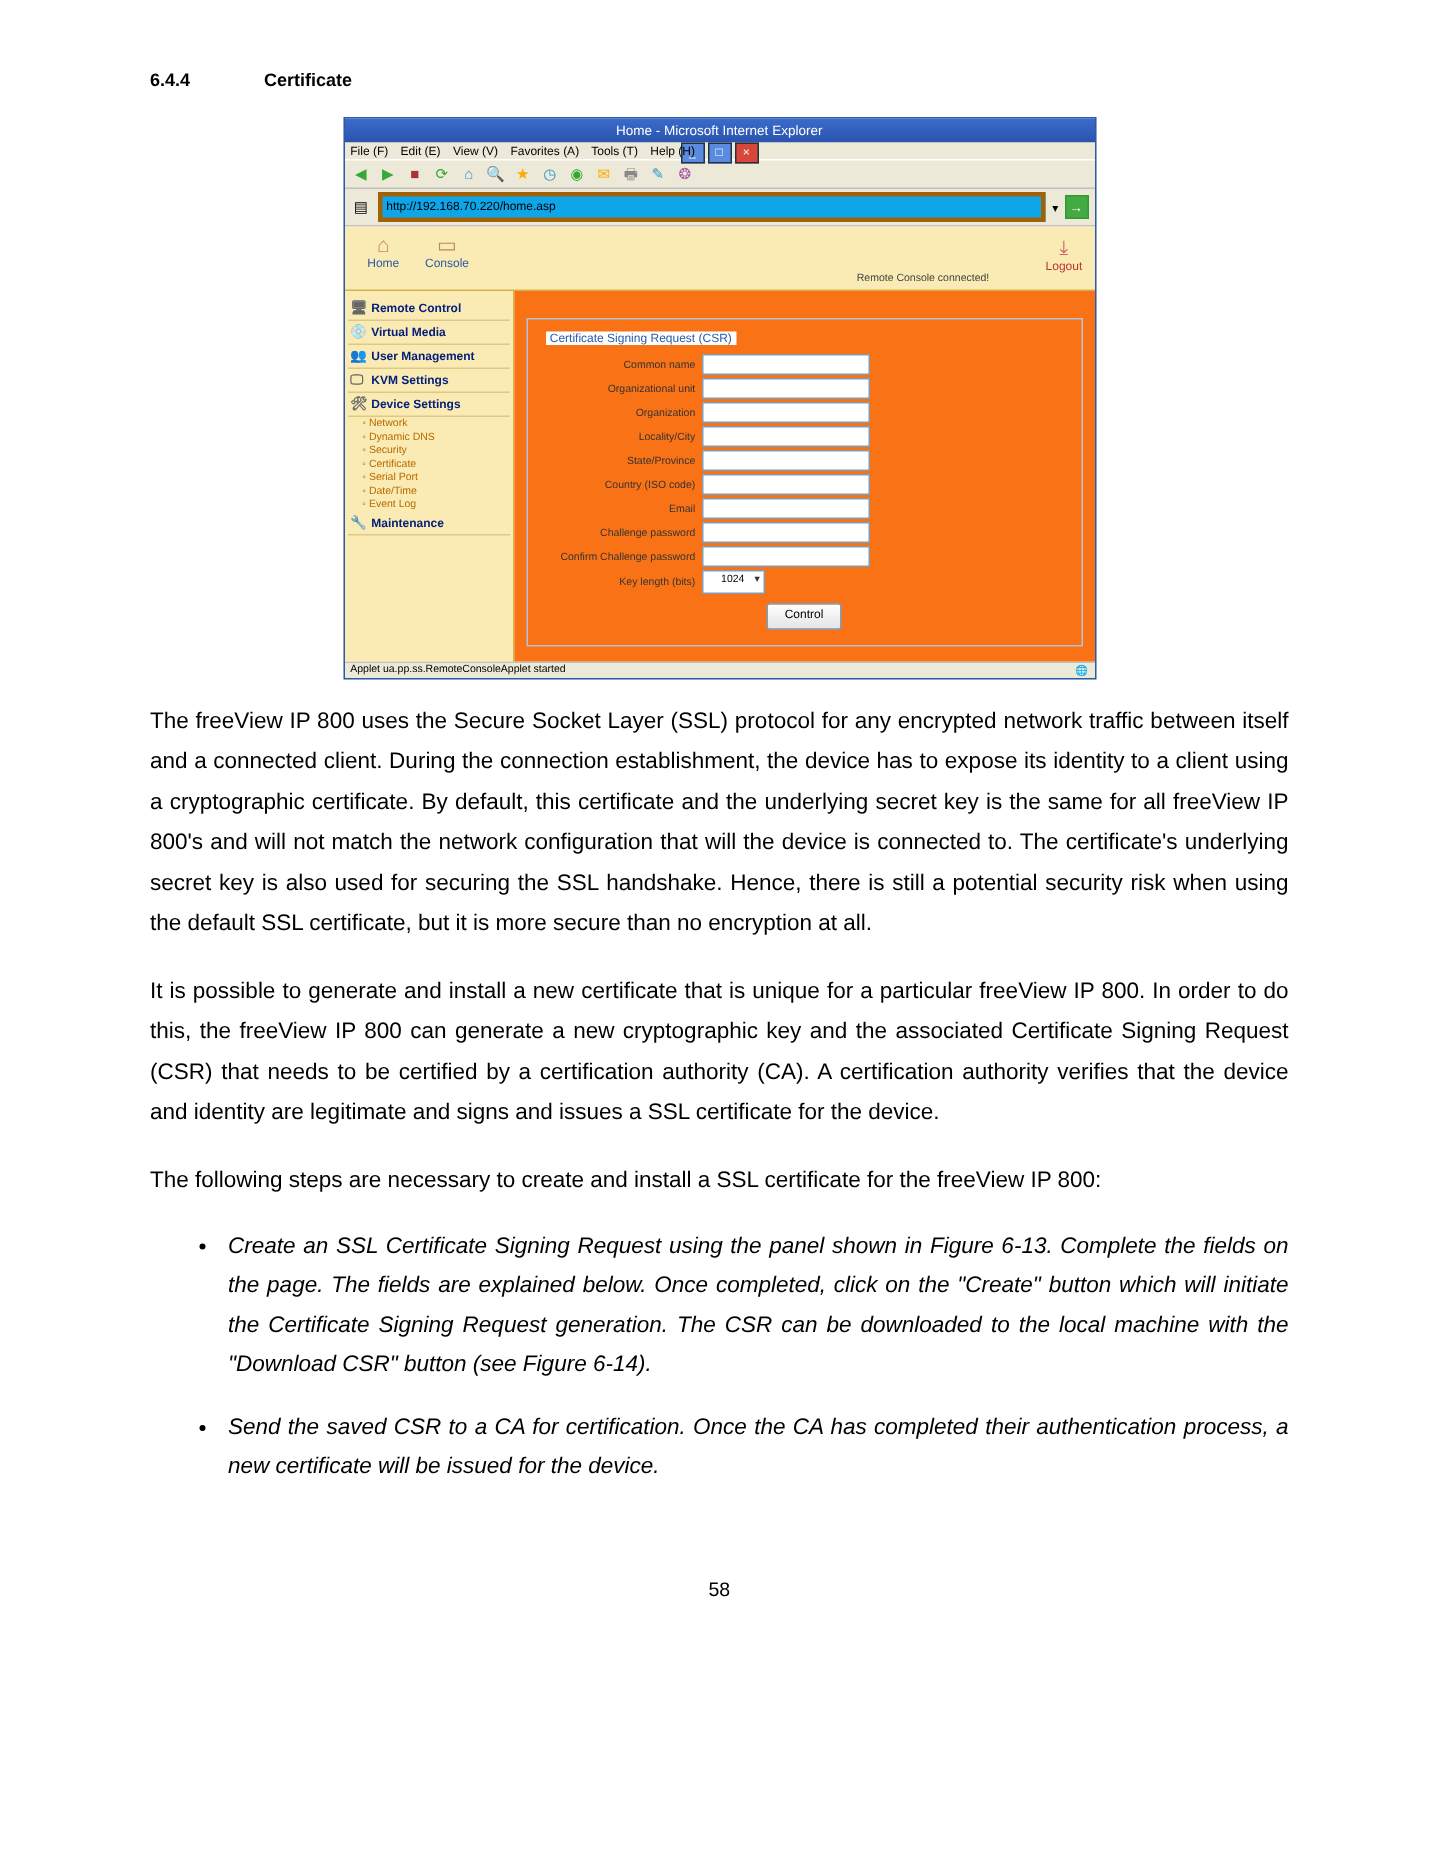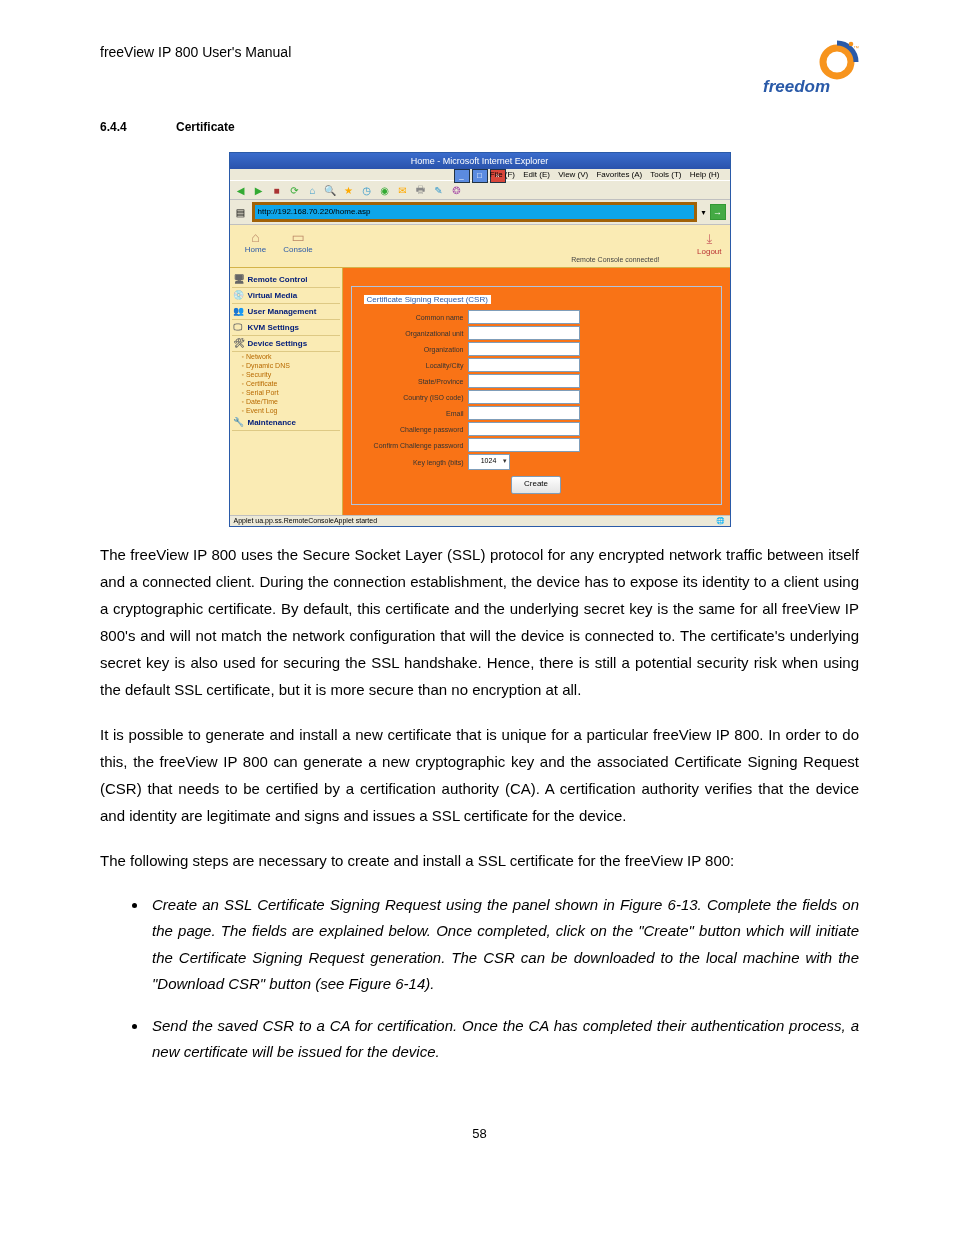--- a/index.html
+++ b/index.html
@@ -61,21 +61,20 @@
     flex-direction: column;
   }
   .titlebar .winbtns { display:flex; gap:2px;}
   .winbtn { width:14px; height:12px; background:#5b8be0; border:1px solid #234; display:flex; align-items:center; justify-content:center; font-size:8px; color:#fff;}
   .winbtn.close { background:#d9463a;}
   .menubar {
     background:#ece9d8;
     padding:1px 4px;
     color:#000;
     font-size:8px;
-    text-align:right;
   }
   .menubar span { margin-right:6px;}
   .toolbar {
     background:#ece9d8;
     padding:2px 4px;
     display:flex;
     align-items:center;
     gap:4px;
     border-top:1px solid #fff;
     border-bottom:1px solid #c0c0c0;
@@ -212,32 +211,20 @@
     text-align:center;
     font-size:13px;
     margin-top:60px;
   }
 </style>
 </head>
 <body>
 
 <div class="page">
 
-  <div class="header-row">
-    <div class="header-text">freeView IP 800 User's Manual</div>
-    <div class="logo">
-      <svg viewBox="0 0 100 60">
-        <circle cx="78" cy="22" r="14" fill="none" stroke="#f7941d" stroke-width="7"></circle>
-        <path d="M78 3 a19 19 0 0 1 19 19" fill="none" stroke="#2a5aa8" stroke-width="5"></path>
-        <circle cx="92" cy="4" r="2.3" fill="#f7941d"></circle>
-        <text x="4" y="52" font-family="Arial" font-size="17" font-style="italic" font-weight="bold" fill="#2a5aa8">freedom</text>
-        <text x="94" y="10" font-size="6" fill="#f7941d">™</text>
-      </svg>
-    </div>
-  </div>
 
   <div class="section-title">
     <span class="section-num">6.4.4</span><span>Certificate</span>
   </div>
 
   <div class="figure-wrap">
     <div class="figure">
 
       <div class="titlebar">
         <span>Home - Microsoft Internet Explorer</span>
@@ -349,21 +336,21 @@
                 <div class="finput"></div>
               </div>
             <div class="frow">
                 <div class="flabel">Confirm Challenge password</div>
                 <div class="finput"></div>
               </div>
             <div class="frow">
                 <div class="flabel">Key length (bits)</div>
                 <div class="fselect">1024</div>
               </div>
-            <div class="create-btn">Create</div>
+            <div class="create-btn">Control</div>
           </div>
         </div>
       </div>
 
       <div class="statusbar">
         <span>Applet ua.pp.ss.RemoteConsoleApplet started</span>
         <span>🌐</span>
       </div>
     </div>
   </div>

